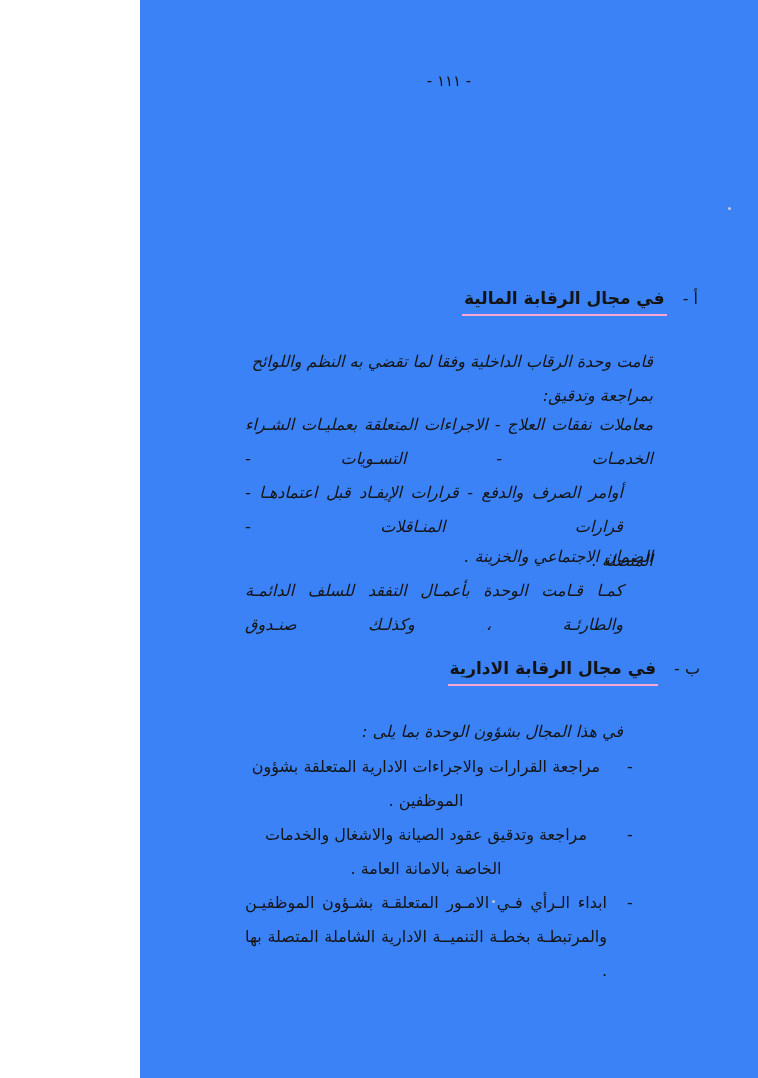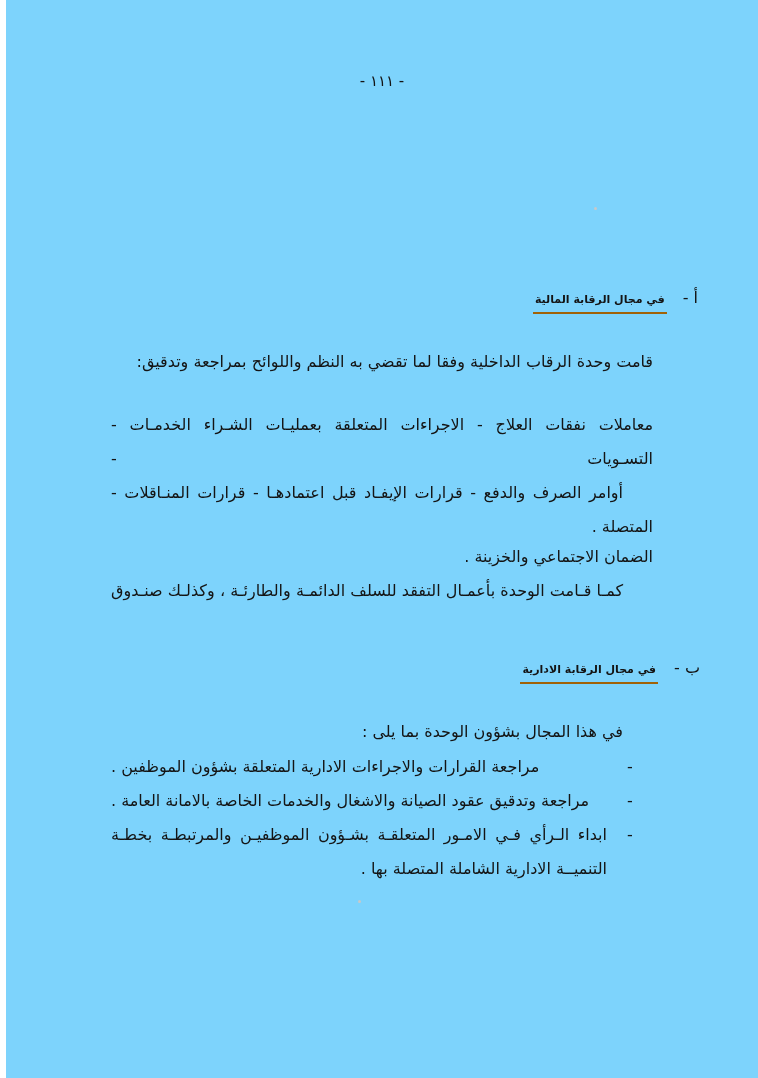--- a/index.html
+++ b/index.html
@@ -2,23 +2,23 @@
 <html lang="ar" dir="rtl"><head>
 <meta charset="utf-8">
 <style>
   html, body {
     margin: 0;
     padding: 0;
     background: #ffffff;
   }
   .page {
     position: relative;
-    width: 752px;
+    width: 618px;
     height: 1078px;
-    background: #7dd3fc;
+    background: #3b82f6;
     color: #141414;
     font-family: "DejaVu Sans", sans-serif;
     direction: rtl;
     overflow: hidden;
   }
   .page-number {
     position: absolute;
     top: 72px;
     left: 0;
     right: 0;
@@ -33,35 +33,35 @@
     flex-direction: row;
     align-items: baseline;
     gap: 16px;
     direction: rtl;
   }
   .section-heading .marker {
     font-size: 16px;
     white-space: nowrap;
   }
   .section-heading .title {
-    font-size: 11px;
+    font-size: 17px;
     font-weight: bold;
-    border-bottom: 2px solid #a16207;
+    border-bottom: 2px solid #f9a8d4;
     padding: 0 2px 6px 2px;
     white-space: nowrap;
   }
   .textblock {
     position: absolute;
     right: 105px;
     left: 105px;
     font-size: 16px;
     line-height: 34px;
     direction: rtl;
   }
-  .line { display: block; }
+  .line { display: block; font-style: italic; }
   .align-right { text-align: right; }
   .jfull {
     text-align: justify;
     text-align-last: justify;
   }
   .jpara {
     text-align: justify; 
   }
   .indent { padding-right: 30px; }
   .dash-list { position: absolute; right: 105px; left: 105px; direction: rtl; }
@@ -71,21 +71,21 @@
     direction: rtl;
     font-size: 16px;
     line-height: 34px;
   }
   .dash-item .dash {
     flex: 0 0 46px;
     text-align: center;
   }
   .dash-item .txt {
     flex: 1 1 auto;
-    text-align: left;
+    text-align: center;
   }
   .dash-item .txt.jpara { text-align: justify; }
   .speck {
     position: absolute;
     width: 3px;
     height: 3px;
     border-radius: 50%;
     background: #c9c9c9;
   }
 </style>

